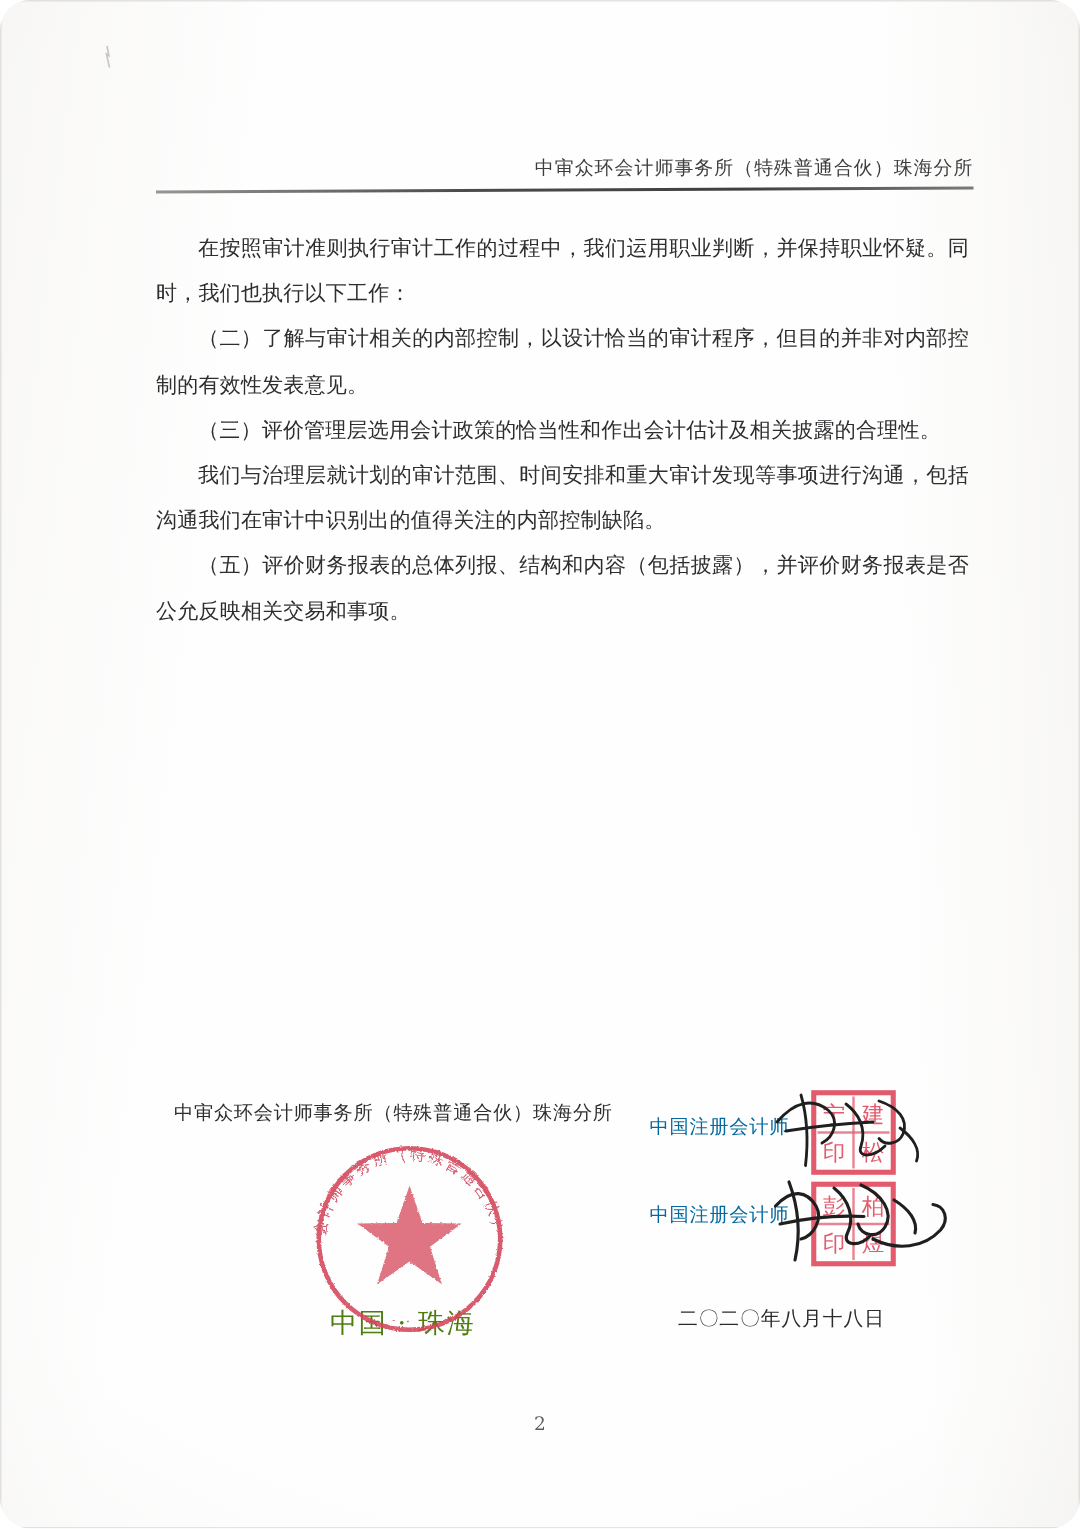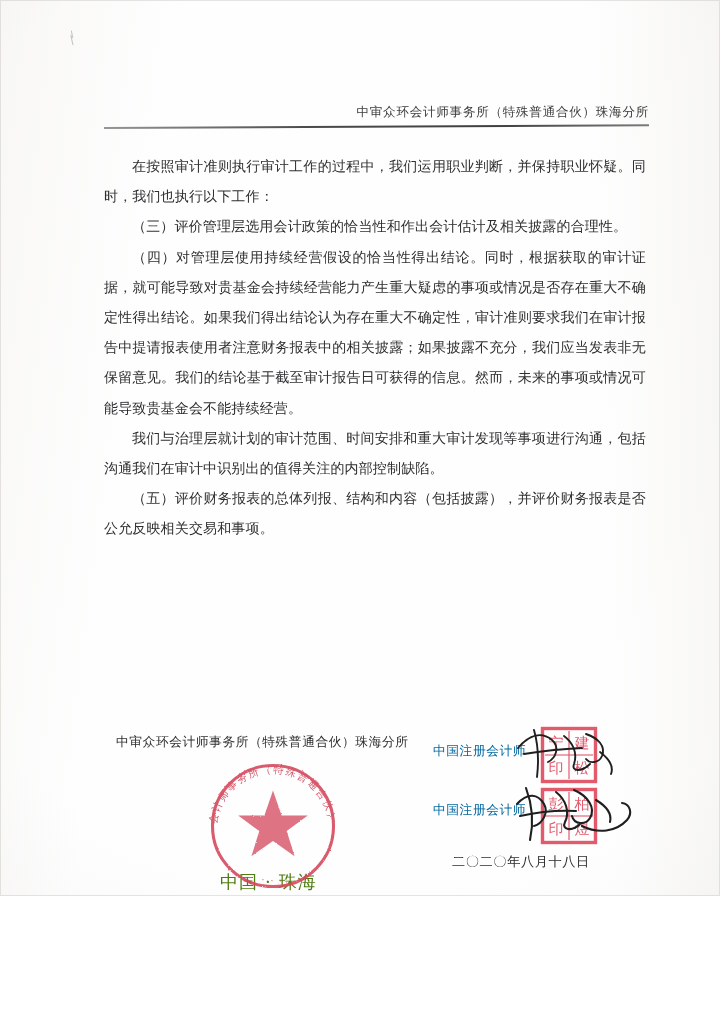--- a/index.html
+++ b/index.html
@@ -6,23 +6,24 @@
     margin: 0;
     padding: 0;
     background: #ffffff;
   }
   body {
     font-family: "DejaVu Sans", "Liberation Sans", sans-serif;
   }
   #page {
     position: relative;
     width: 720px;
-    height: 896px;
+    height: 1019px;
     background: #fefefe;
     overflow: hidden;
+    border-radius: 20px;
   }
   
   #paper-texture {
     position: absolute;
     inset: 0;
     background:
       radial-gradient(ellipse 120% 90% at 50% 45%, rgba(255,255,255,0) 60%, rgba(214,212,208,0.28) 100%),
       linear-gradient(97deg, rgba(247,246,244,0.85) 0%, rgba(255,255,255,0) 22%),
       linear-gradient(268deg, rgba(245,244,241,0.8) 0%, rgba(255,255,255,0) 18%);
     pointer-events: none;
@@ -121,21 +122,21 @@
     top: 136px;
     font-family: "DejaVu Serif", "Liberation Serif", serif;
     font-size: 18px;
     color: #4d7c0f;
     letter-spacing: 1.1px;
     white-space: nowrap;
   }
   #report-date {
     position: absolute;
     left: 348px;
-    top: 119px;
+    top: 136px;
     font-family: "DejaVu Serif", "Liberation Serif", serif;
     font-size: 13.2px;
     color: #2b2b2d;
     letter-spacing: 0.6px;
     white-space: nowrap;
   }
 
   
   #company-seal {
     position: absolute;
@@ -197,22 +198,22 @@
     <path d="M3.4 1 L4.6 7.2 L3.0 6.1 L4.9 14.6" stroke="#9a9a9a" stroke-width="1.1" fill="none" stroke-linecap="round"></path>
   </svg>
 
   <div id="header-band">
     <div id="header-org">中审众环会计师事务所（特殊普通合伙）珠海分所</div>
     <div id="header-rule"></div>
   </div>
 
   <div id="body-text">
     <p class="para">在按照审计准则执行审计工作的过程中，我们运用职业判断，并保持职业怀疑。同时，我们也执行以下工作：</p>
+    <p class="para">（二）了解与审计相关的内部控制，以设计恰当的审计程序，但目的并非对内部控制的有效性发表意见。</p>
     <p class="para">（三）评价管理层选用会计政策的恰当性和作出会计估计及相关披露的合理性。</p>
-    <p class="para">（四）对管理层使用持续经营假设的恰当性得出结论。同时，根据获取的审计证据，就可能导致对贵基金会持续经营能力产生重大疑虑的事项或情况是否存在重大不确定性得出结论。如果我们得出结论认为存在重大不确定性，审计准则要求我们在审计报告中提请报表使用者注意财务报表中的相关披露；如果披露不充分，我们应当发表非无保留意见。我们的结论基于截至审计报告日可获得的信息。然而，未来的事项或情况可能导致贵基金会不能持续经营。</p>
     <p class="para">我们与治理层就计划的审计范围、时间安排和重大审计发现等事项进行沟通，包括沟通我们在审计中识别出的值得关注的内部控制缺陷。</p>
     <p class="para">（五）评价财务报表的总体列报、结构和内容（包括披露），并评价财务报表是否公允反映相关交易和事项。</p>
   </div>
 
   <div id="sign-block">
     <div id="firm-name">中审众环会计师事务所（特殊普通合伙）珠海分所</div>
 
     <div class="cpa-row" id="cpa-row-1">中国注册会计师</div>
 
     <div class="cpa-row" id="cpa-row-2">中国注册会计师</div>

